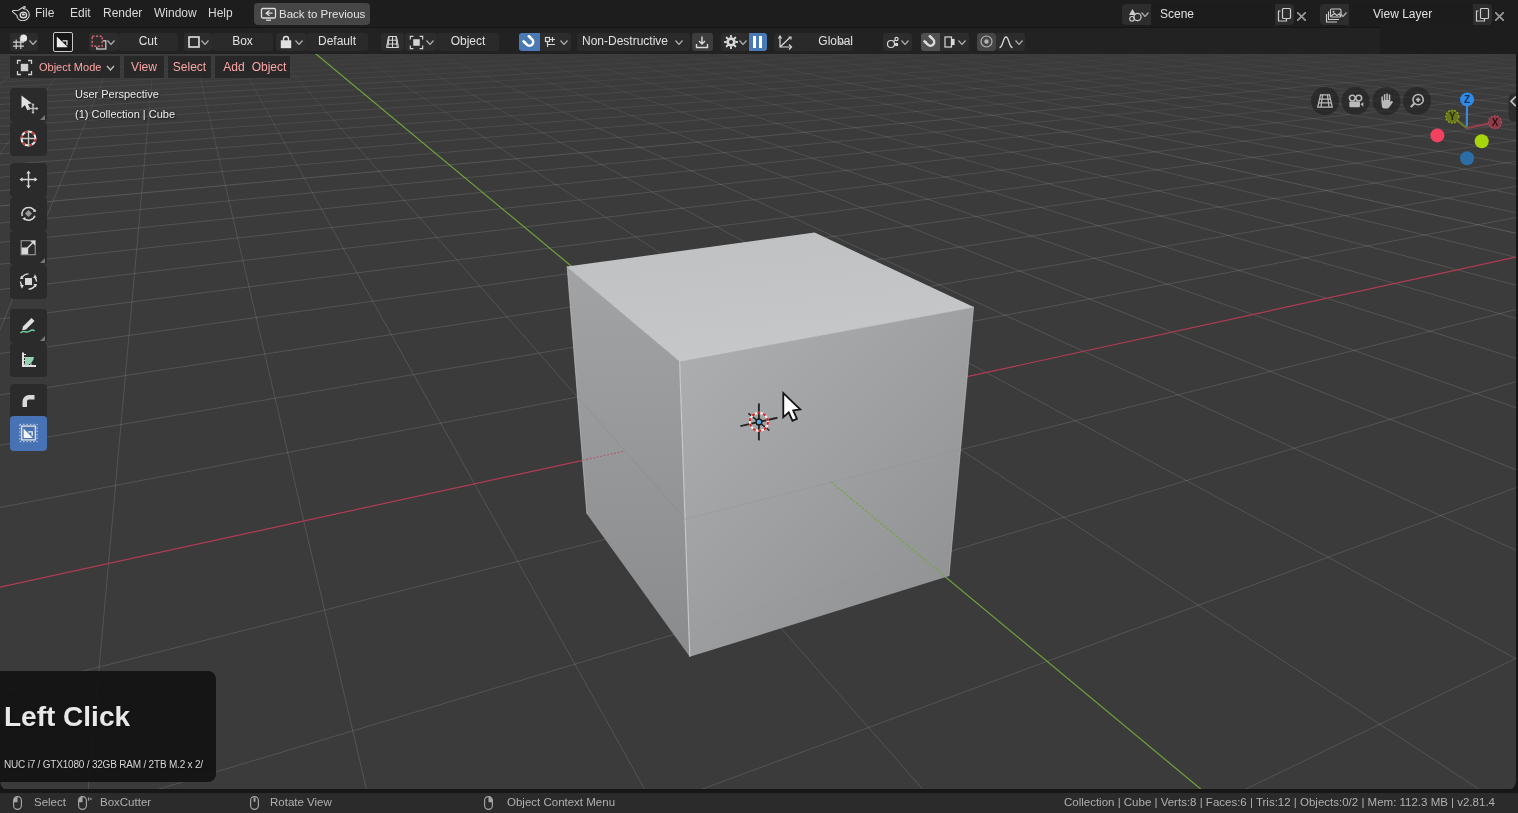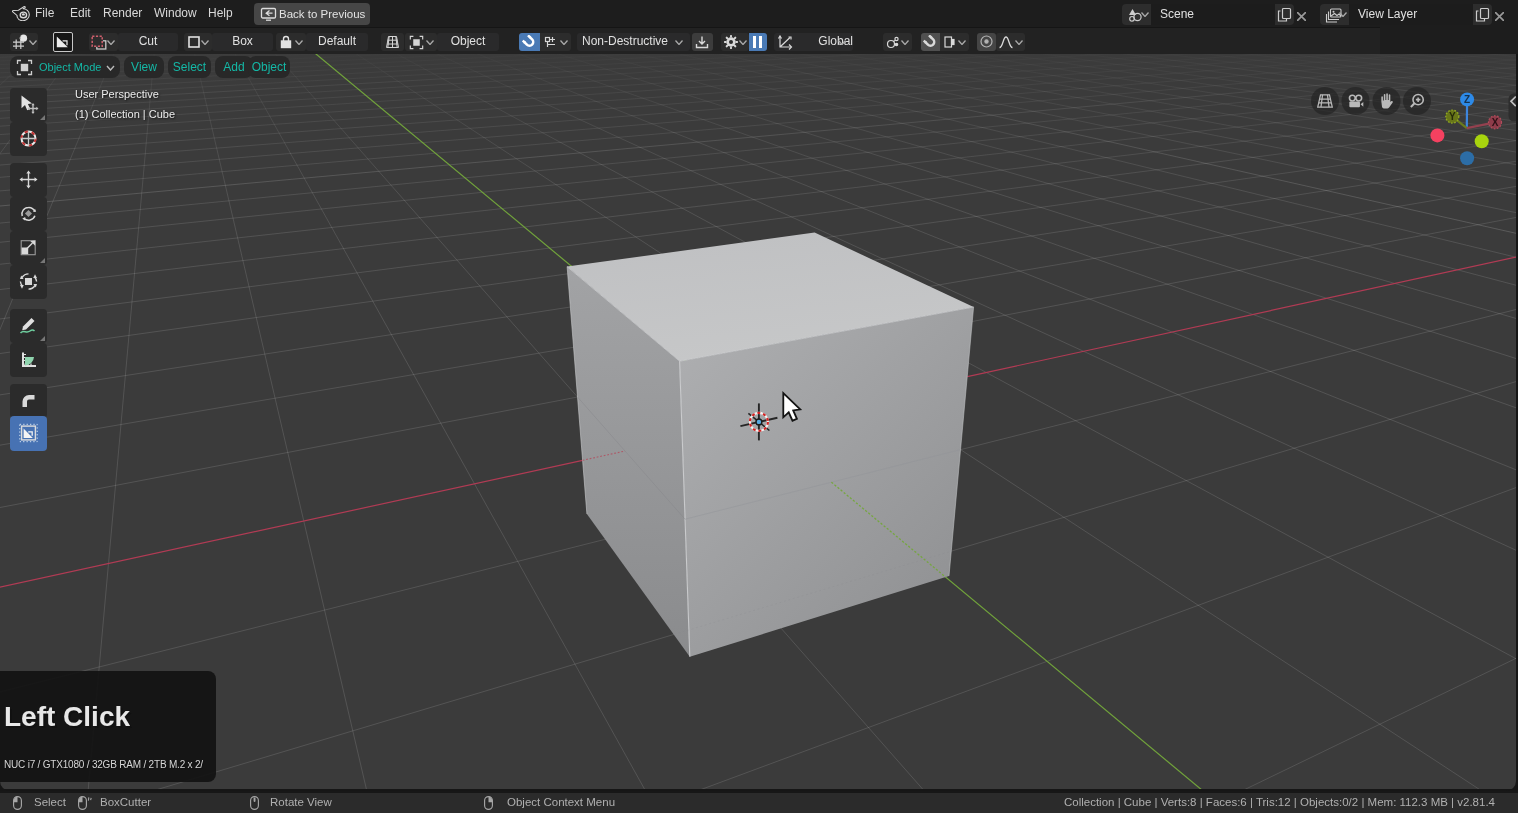--- a/index.html
+++ b/index.html
@@ -5,21 +5,21 @@
 html,body{margin:0;padding:0;background:#1d1d1d;}
 *{box-sizing:border-box;}
 #app{position:relative;width:1518px;height:813px;overflow:hidden;font-family:"Liberation Sans",sans-serif;font-size:12px;color:#dcdcdc;-webkit-font-smoothing:antialiased;}
 .abs{position:absolute;}
 #topbar{position:absolute;left:0;top:0;width:1518px;height:27px;background:#1d1d1d;}
 #topbar .menu{position:absolute;top:0;height:27px;line-height:27px;color:#d9d9d9;}
 #backbtn{position:absolute;left:254px;top:3px;width:116px;height:22px;background:#464646;border-radius:4px;color:#e3e3e3;line-height:22px;font-size:11.5px;white-space:nowrap;}
 #row2{position:absolute;left:0;top:27px;width:1380px;height:27px;background:#222222;border-top:1px solid #151515;}
 .w{position:absolute;top:5px;height:18px;background:#2c2c2c;border-radius:3px;}
 .fld{position:absolute;top:5px;height:18px;background:#2a2a2b;border-radius:3px;color:#e0e0e0;text-align:center;line-height:17px;}
-.vbtn{position:absolute;top:2px;height:22px;background:#282828;border-radius:8px;color:#14b8a6;line-height:22px;text-align:center;}
+.vbtn{position:absolute;top:2px;height:22px;background:#282828;border-radius:0;color:#fca5a5;line-height:22px;text-align:center;}
 #viewport{position:absolute;left:0;top:54px;width:1518px;height:737px;background:#3b3b3b;}
 #vptext{position:absolute;left:75px;top:34px;color:#ececec;text-shadow:1px 1px 2px rgba(0,0,0,0.7);font-size:11px;}
 #vptext div{margin-bottom:8px;}
 #toolbar{position:absolute;left:10px;top:0;width:37px;}
 .tb{position:absolute;left:0;width:37px;height:34px;background:#2b2b2b;}
 .tb svg{position:absolute;left:8px;top:6px;}
 .tri:after{content:"";position:absolute;right:2px;bottom:2px;border-left:5px solid transparent;border-bottom:5px solid #777;}
 #screencast{position:absolute;left:0;top:617px;width:216px;height:111px;background:rgba(18,18,18,0.92);border-radius:0 8px 8px 0;}
 #sc-big{position:absolute;left:4px;top:30px;font-size:28px;font-weight:bold;color:#e8e8e8;text-shadow:2px 2px 0 #111;}
 #sc-small{position:absolute;left:4px;top:88px;font-size:10px;letter-spacing:-0.2px;color:#d6d6d6;text-shadow:1px 1px 0 #111;white-space:nowrap;}
@@ -397,21 +397,21 @@
 <rect x="5.5" y="1" width="10.5" height="8" rx="1"></rect>
 <circle cx="8.5" cy="3.8" r="1" fill="#ccc" stroke="none"></circle>
 <path d="M6,8 L9.5,5.5 L12,7.5 L14,6 L16,8"></path>
 <path d="M3.5,3.5 L3.5,11.5 L14,11.5 M1.5,6 L1.5,14 L12,14"></path>
 </g>
           </svg>
           <svg width="8" height="5" viewBox="0 0 8 5" class="abs" style="left:19px;top:8px">
             <path d="M0.5,0.5 L4,4.5 L7.5,0.5" stroke="#aaa" stroke-width="1.3" fill="none"></path>
           </svg>
         </div>
-  <div class="abs" style="left:29px;top:0;width:124px;height:21px;background:#1c1c1c;color:#e0e0e0;line-height:21px"><span style="margin-left:9px">View Layer</span></div>
+  <div class="abs" style="left:29px;top:0;width:124px;height:21px;background:#1c1c1c;color:#e0e0e0;line-height:21px"><span style="margin-left:24px">View Layer</span></div>
   <div class="abs" style="left:153px;top:0;width:19px;height:21px;background:#2d2d2d;border-radius:0 4px 4px 0">
           <svg width="15" height="15" class="abs" style="left:2px;top:3px" viewBox="0 0 15 15">
             <g stroke="#ccc" fill="none" stroke-width="1.2">
 <rect x="5.5" y="1.5" width="8" height="10" rx="1"></rect>
 <path d="M3.5,4 L1.5,4 L1.5,14 L9.5,14 L9.5,12"></path>
 </g>
           </svg>
         </div>
   <div class="abs" style="left:175px;top:6px"><svg width="9" height="9" viewBox="0 0 8 8">
             <g stroke="#9a9a9a" stroke-width="1.5" fill="none">

